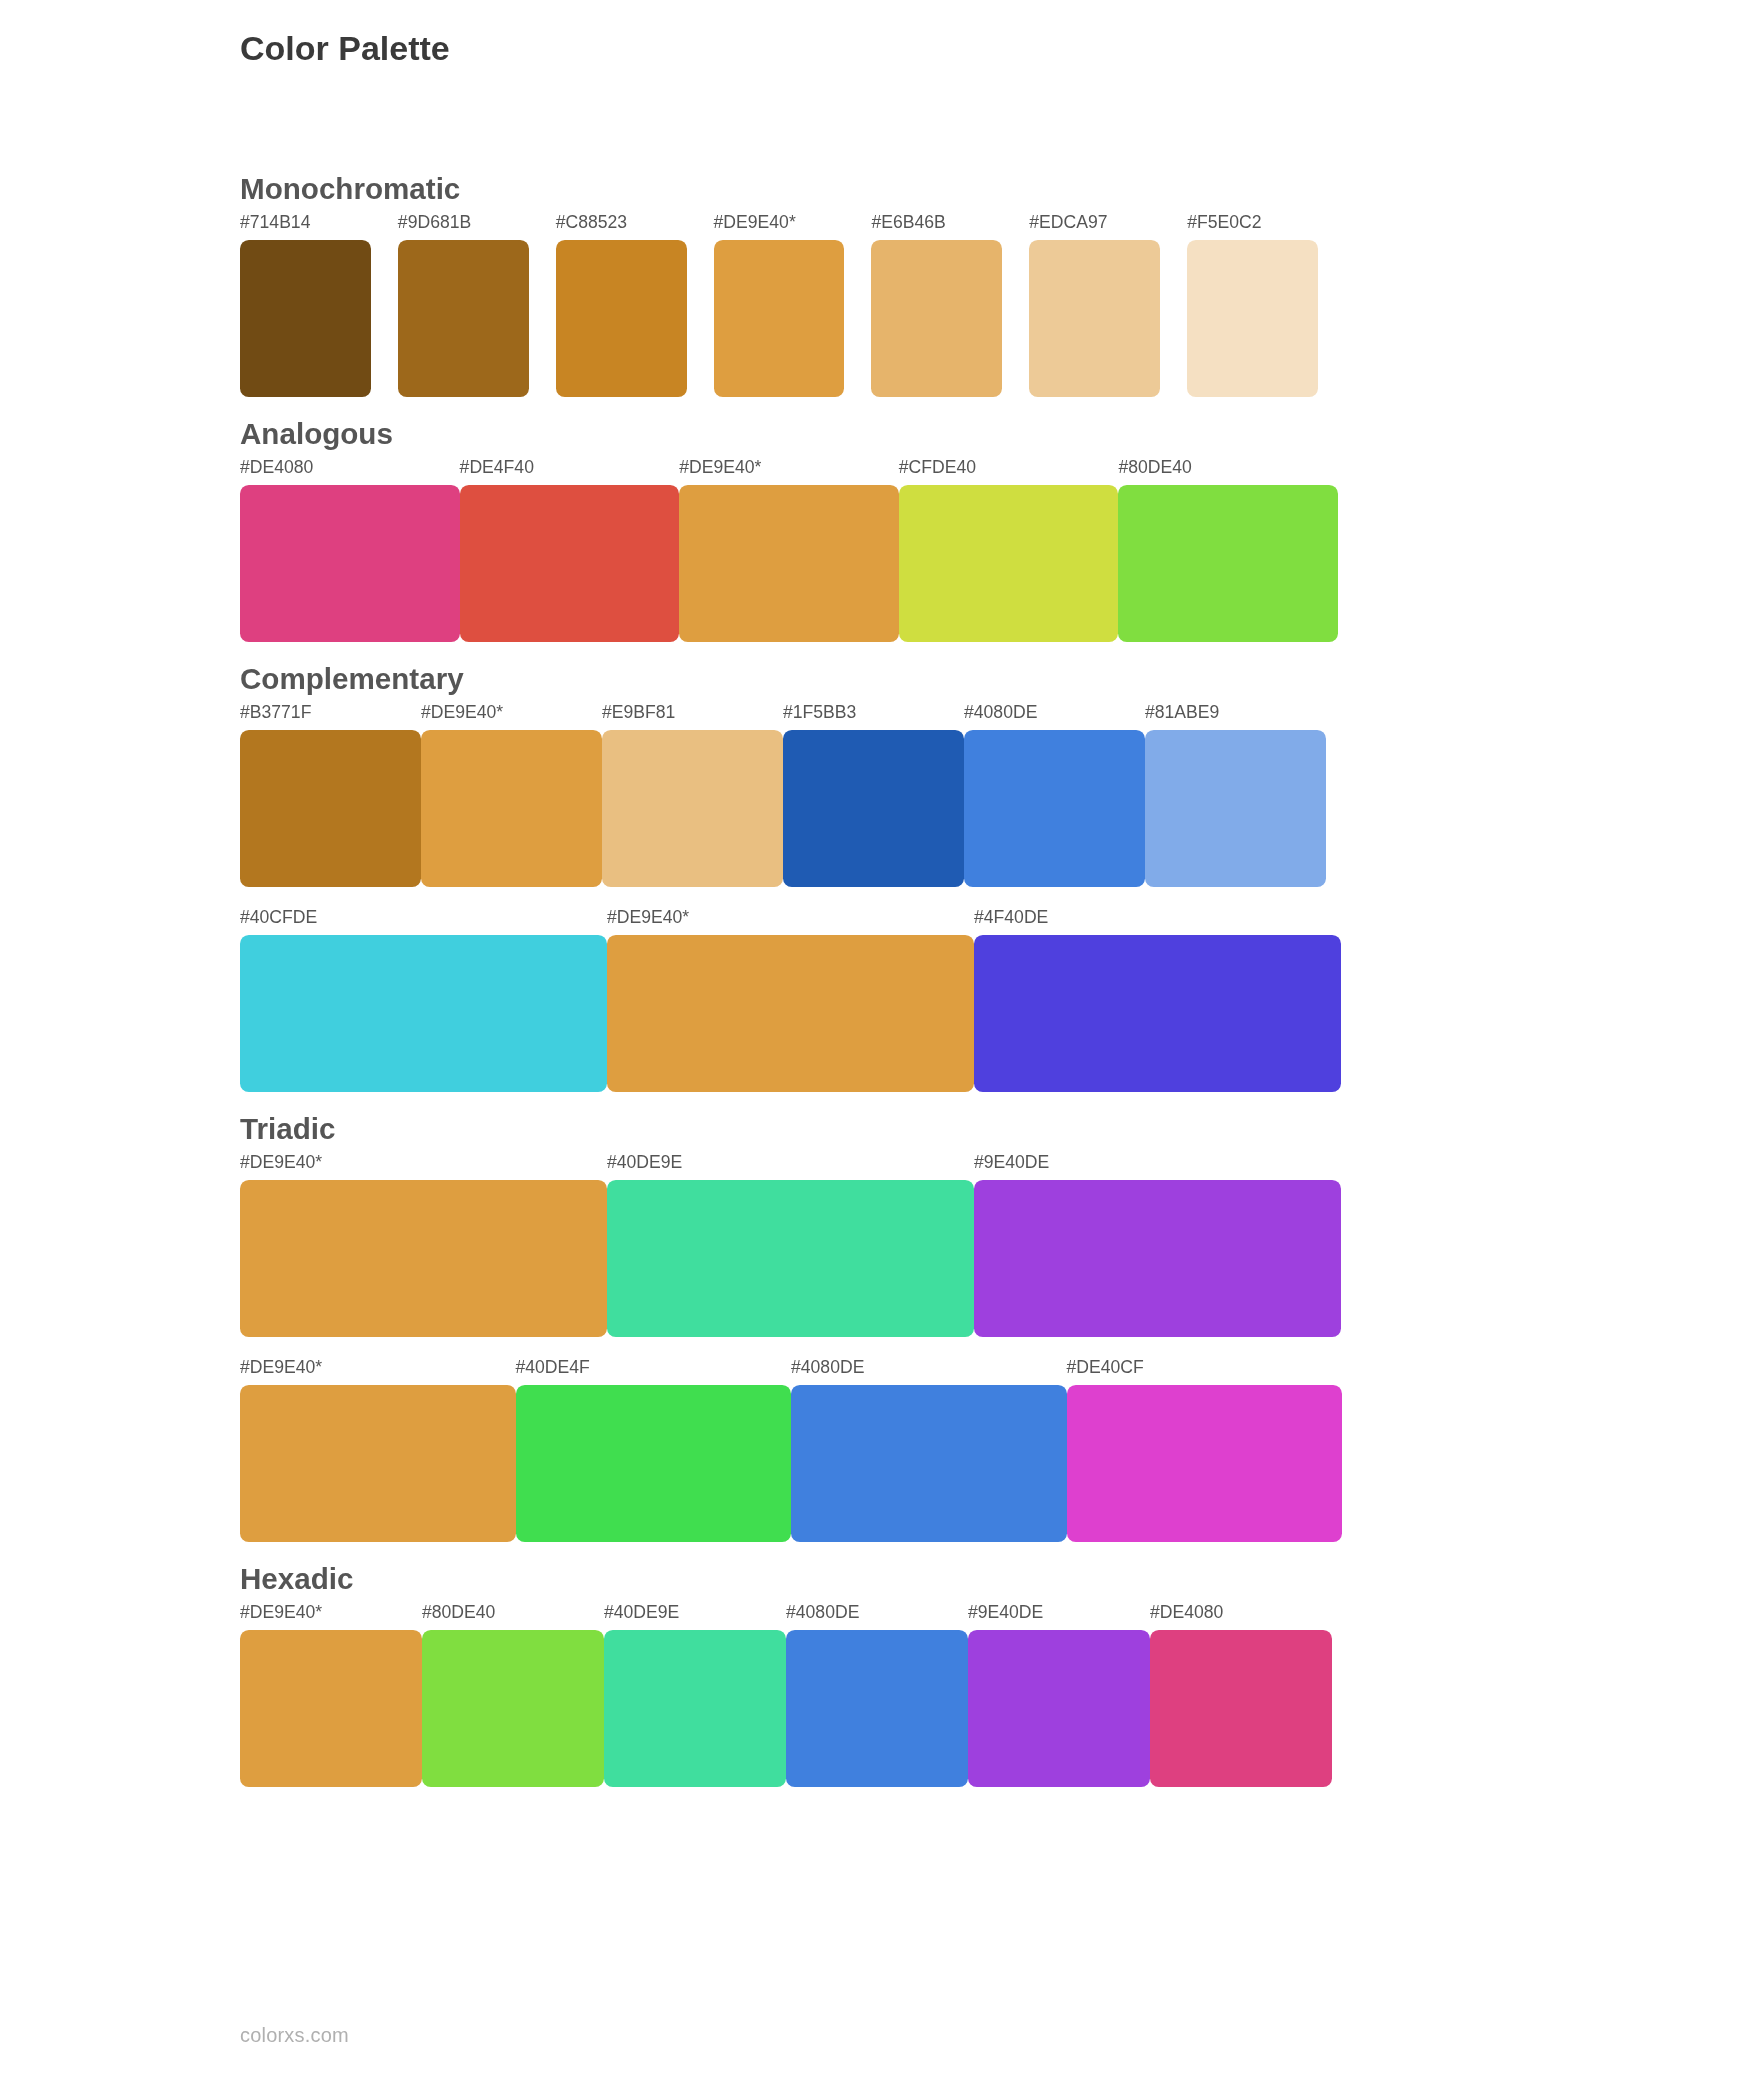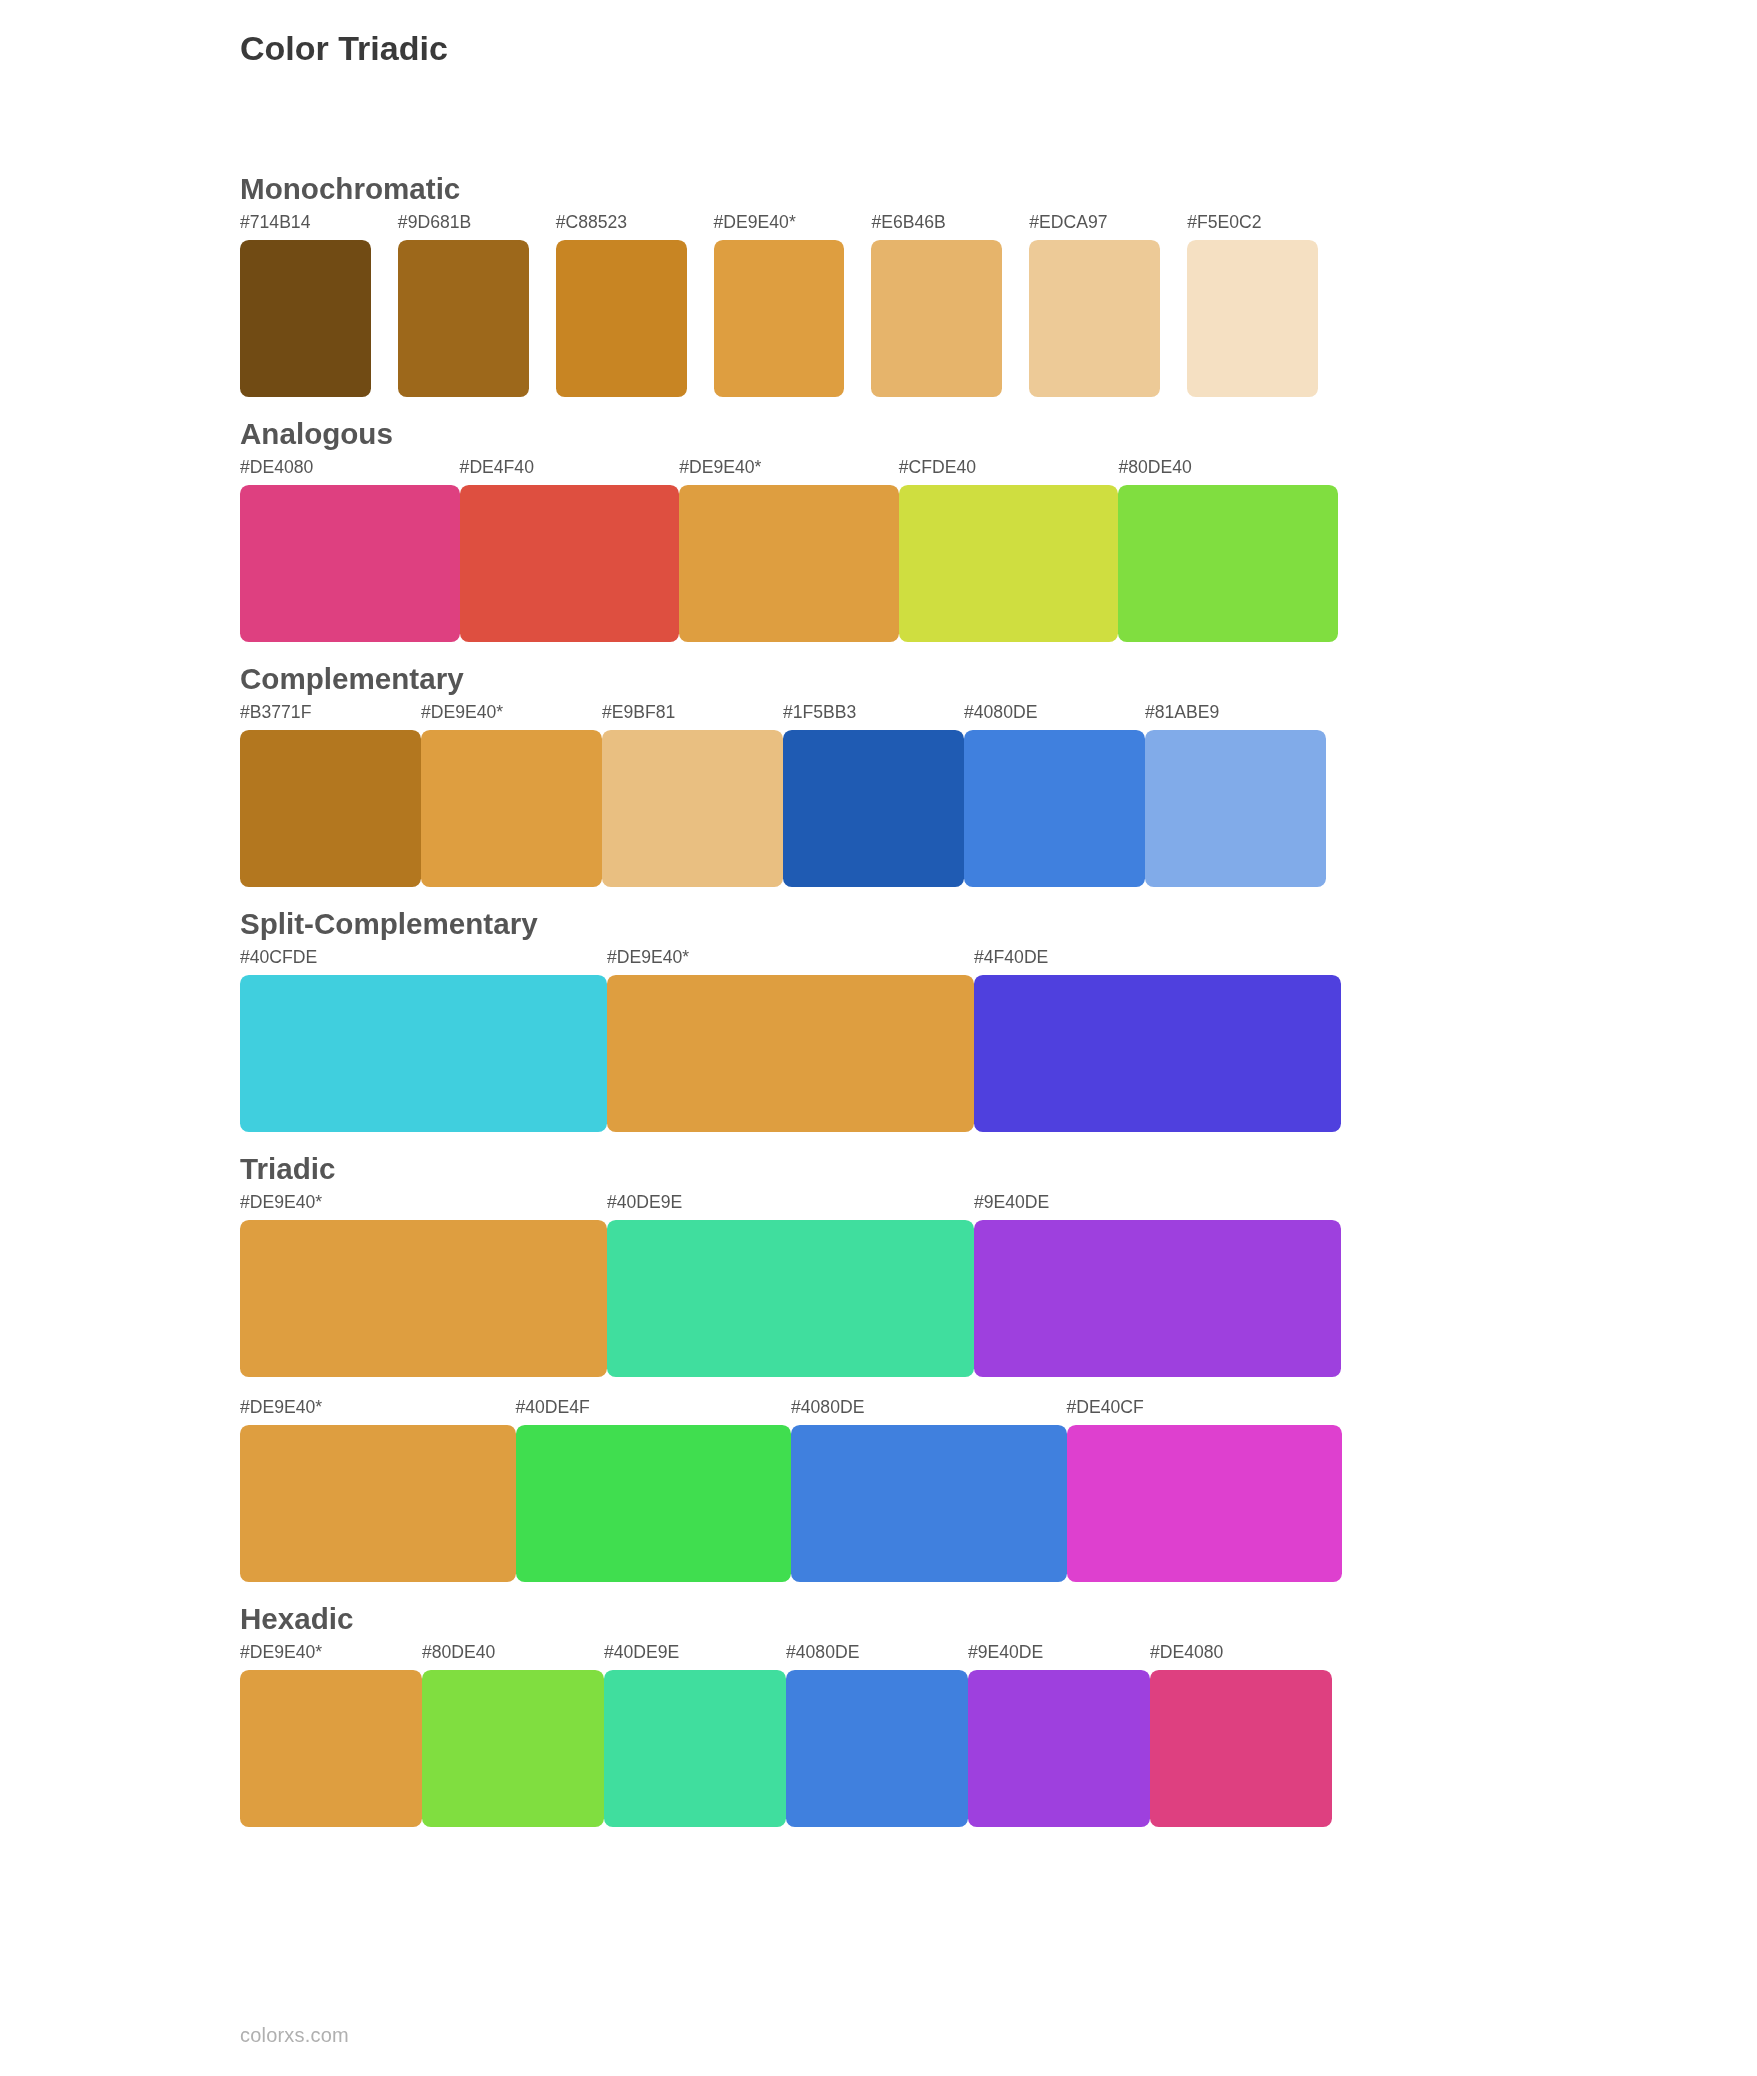--- a/index.html
+++ b/index.html
@@ -110,21 +110,21 @@
     font-family: "Liberation Sans", sans-serif;
     letter-spacing: 0.2px;
   }
 </style>
 </head>
 <body>
 
 <div class="page">
 
   <div class="header">
-    <h2 class="page-subtitle">Color Triadic</h2>
+    <h2 class="page-subtitle">Color Palette</h2>
   </div>
 
   <div class="sections">
       <div class="section">
         <div class="section-heading">Monochromatic</div>
         <div class="swatch-row" style="width: 1078px; gap: 27px;">
           <div class="swatch" style="width: 154px;">
             <div class="swatch-label">#714B14</div>
             <div class="swatch-chip" style="background: rgb(113, 75, 20);"></div>
           </div>
@@ -202,21 +202,20 @@
             <div class="swatch-label">#4080DE</div>
             <div class="swatch-chip" style="background: rgb(64, 128, 222);"></div>
           </div>
           <div class="swatch" style="width: 181px;">
             <div class="swatch-label">#81ABE9</div>
             <div class="swatch-chip" style="background: rgb(129, 171, 233);"></div>
           </div>
         </div>
       </div>
       <div class="section">
-        <div class="section-heading">Split-Complementary</div>
         <div class="swatch-row" style="width: 1102px;">
           <div class="swatch" style="width: 367px;">
             <div class="swatch-label">#40CFDE</div>
             <div class="swatch-chip" style="background: rgb(64, 207, 222);"></div>
           </div>
           <div class="swatch" style="width: 367px;">
             <div class="swatch-label">#DE9E40*</div>
             <div class="swatch-chip" style="background: rgb(222, 158, 64);"></div>
           </div>
           <div class="swatch" style="width: 367px;">

